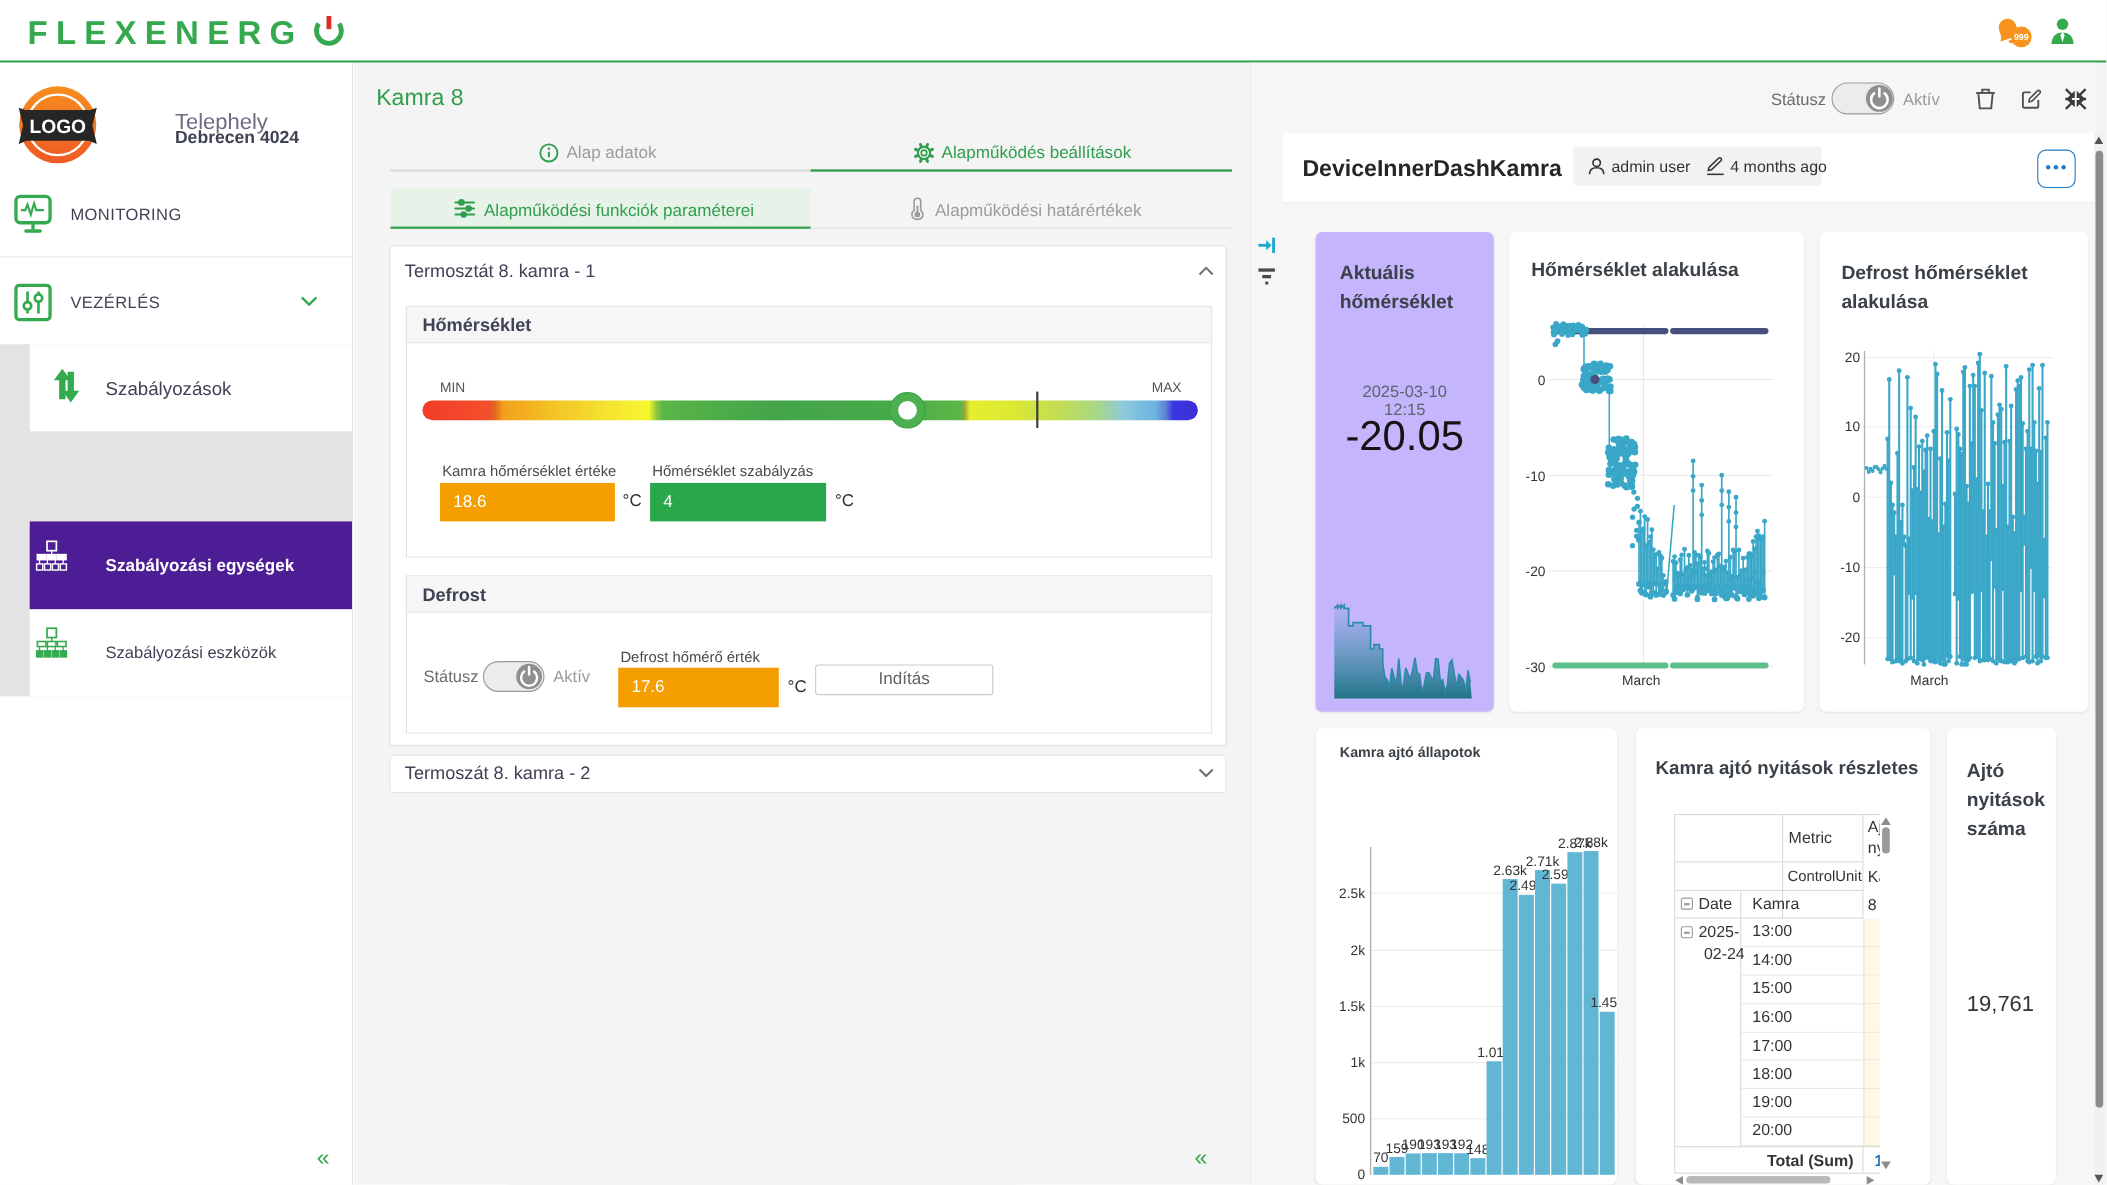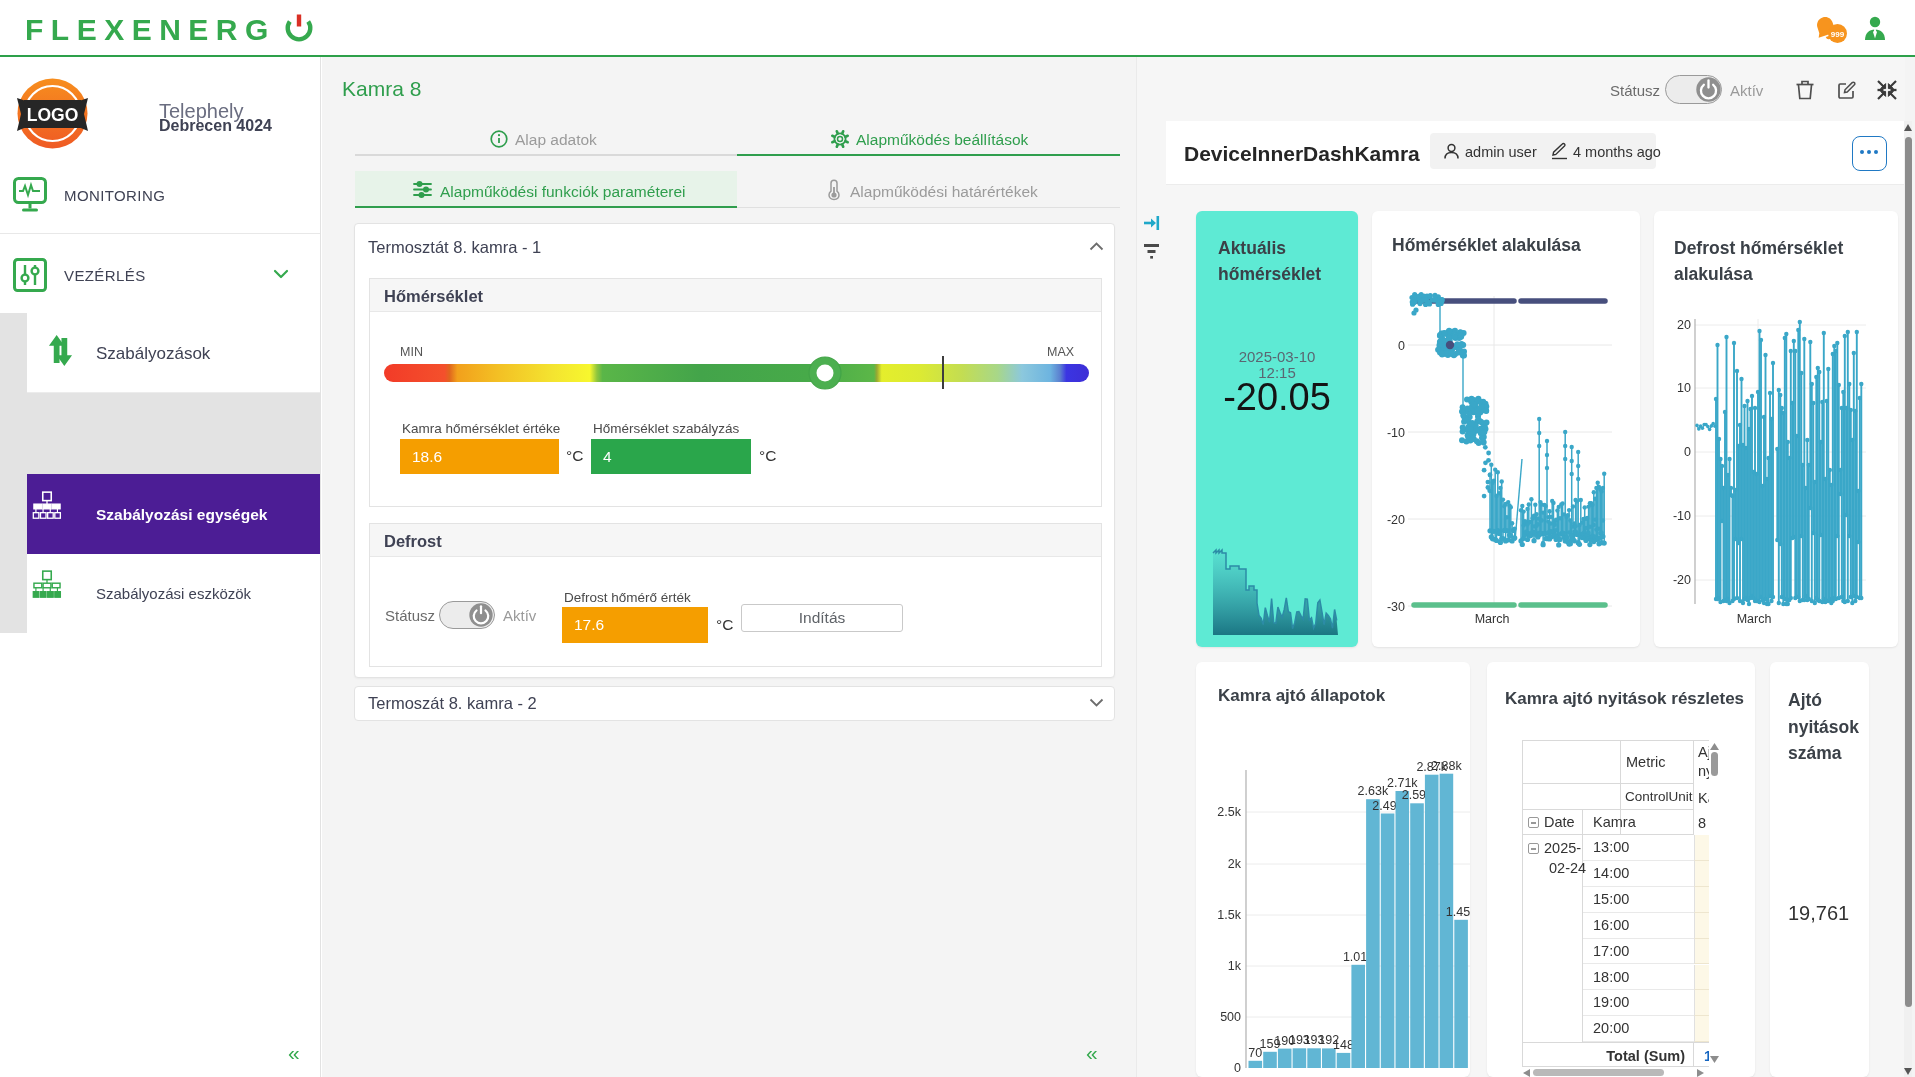--- a/index.html
+++ b/index.html
@@ -260,21 +260,21 @@
 <svg class="ab" style="left:1551px;top:143px" width="17" height="17" viewBox="0 0 17 17">
   <path d="M2 12 L2.6 9.2 L11.3 0.9 C11.9 0.3 12.9 0.3 13.5 0.9 C14.1 1.5 14.1 2.5 13.5 3.1 L4.8 11.4 Z" fill="none" stroke="#333" stroke-width="1.4"></path>
   <line x1="1" y1="15.5" x2="16" y2="15.5" stroke="#333" stroke-width="1.4"></line>
 </svg>
 <div class="ab" style="left:1573px;top:144px;font-size:14.5px;color:#333;">4 months ago</div>
 <div class="ab" style="left:1852px;top:136px;width:35px;height:35px;border:1.5px solid #2079c4;border-radius:8px;background:#fff;">
   <div class="ab" style="left:7px;top:13px;width:4px;height:4px;border-radius:2px;background:#2079c4;"></div>
   <div class="ab" style="left:14px;top:13px;width:4px;height:4px;border-radius:2px;background:#2079c4;"></div>
   <div class="ab" style="left:21px;top:13px;width:4px;height:4px;border-radius:2px;background:#2079c4;"></div>
 </div>
-<div class="ab" style="left:1196px;top:211px;width:162px;height:436px;background:#5eead4;border-radius:6px;box-shadow:0 1px 2px rgba(0,0,0,.08);overflow:hidden;">
+<div class="ab" style="left:1196px;top:211px;width:162px;height:436px;background:#c4b5fd;border-radius:6px;box-shadow:0 1px 2px rgba(0,0,0,.08);overflow:hidden;">
  <div class="ab" style="left:22px;top:24px;font-size:17.5px;font-weight:bold;color:#3b4148;line-height:26px;">Aktuális<br>hőmérséklet</div>
  <div class="ab" style="left:0;top:137px;width:162px;text-align:center;font-size:15px;color:#5b6672;">2025-03-10</div>
  <div class="ab" style="left:0;top:153px;width:162px;text-align:center;font-size:15px;color:#5b6672;">12:15</div>
  <div class="ab" style="left:0;top:165px;width:162px;text-align:center;font-size:38px;color:#141414;">-20.05</div>
  <svg class="ab" style="left:17px;top:334px" width="125" height="90" viewBox="0 0 125 90">
    <defs>
         <linearGradient id="mg" x1="0" y1="0" x2="0" y2="1">
      <stop offset="0" stop-color="#2f94ad" stop-opacity="0.10"></stop>
      <stop offset="1" stop-color="#17707f" stop-opacity="0.95"></stop>
         </linearGradient>
@@ -1148,21 +1148,21 @@
       <circle cx="204.3" cy="331" r="2.2" fill="#3aa7c8"></circle>
       <line x1="205.8" y1="187" x2="205.8" y2="387" stroke="#3aa7c8" stroke-width="1.9"></line>
       <circle cx="205.8" cy="187" r="2.2" fill="#3aa7c8"></circle>
       <circle cx="205.8" cy="387" r="2.2" fill="#3aa7c8"></circle>
       <line x1="207.3" y1="173" x2="207.3" y2="387" stroke="#3aa7c8" stroke-width="1.9"></line>
       <circle cx="207.3" cy="173" r="2.2" fill="#3aa7c8"></circle>
       <circle cx="207.3" cy="387" r="2.2" fill="#3aa7c8"></circle>
     </svg>
 </div>
 <div class="ab" style="left:1196px;top:662px;width:274px;height:415px;background:#fff;border-radius:6px;box-shadow:0 1px 2px rgba(0,0,0,.08);overflow:hidden;">
- <div class="ab" style="left:22px;top:24px;font-size:17px;font-weight:bold;color:#3b4148;">Kamra ajtó állapotok</div>
+ <div class="ab" style="left:22px;top:14px;font-size:13px;font-weight:bold;color:#3b4148;">Kamra ajtó állapotok</div>
  <svg class="ab" style="left:0;top:0" width="274" height="415" viewBox="0 0 274 415">
       <text x="45" y="410" text-anchor="end" font-size="12.5" fill="#333">0</text>
       <line x1="50" y1="355" x2="274" y2="355" stroke="#ececec" stroke-width="1"></line>
       <text x="45" y="359" text-anchor="end" font-size="12.5" fill="#333">500</text>
       <line x1="50" y1="304" x2="274" y2="304" stroke="#ececec" stroke-width="1"></line>
       <text x="45" y="308" text-anchor="end" font-size="12.5" fill="#333">1k</text>
       <line x1="50" y1="253" x2="274" y2="253" stroke="#ececec" stroke-width="1"></line>
       <text x="45" y="257" text-anchor="end" font-size="12.5" fill="#333">1.5k</text>
       <line x1="50" y1="202" x2="274" y2="202" stroke="#ececec" stroke-width="1"></line>
       <text x="45" y="206" text-anchor="end" font-size="12.5" fill="#333">2k</text>

